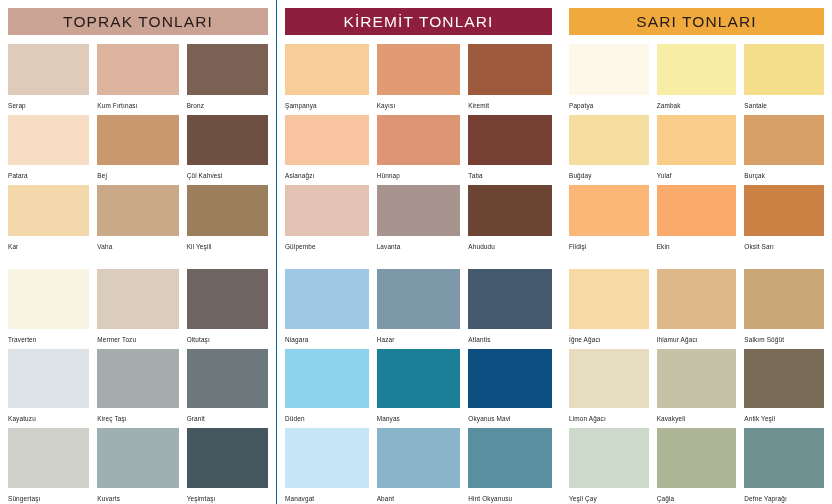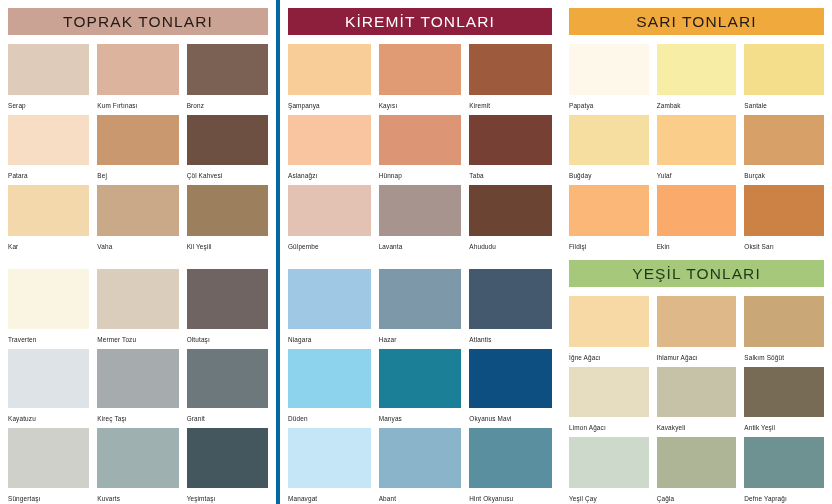--- a/index.html
+++ b/index.html
@@ -70,21 +70,21 @@
     line-height: 16px;
     font-size: 6.4px;
     color: #1b1b1b;
     white-space: nowrap;
     overflow: hidden;
     padding-top: 3px;
     letter-spacing: 0.15px;
   }
 
   
-  .panel-col-2 { border-left: 4px solid #0369a1; }
+  .panel-col-2 { border-left: 1px solid #0369a1; }
   .panel-col-3 { border-left: 1px solid #ffffff; }
 </style>
 </head>
 <body>
 
 <div id="palette-board">
     <div class="palette-panel panel-col-1">
       <div class="panel-header" style="background: rgb(203, 163, 148); color: rgb(36, 26, 22);">TOPRAK TONLARI</div>
       <div class="swatch-grid">
         <div class="swatch-cell">
@@ -281,21 +281,20 @@
           <div class="swatch-chip" style="background: rgb(138, 180, 202);"></div>
           <div class="swatch-label">Abant</div>
         </div>
         <div class="swatch-cell">
           <div class="swatch-chip" style="background: rgb(90, 143, 159);"></div>
           <div class="swatch-label">Hint Okyanusu</div>
         </div>
       </div>
     </div>
     <div class="palette-panel panel-col-3">
-      <div class="panel-header" style="background: rgb(166, 200, 123); color: rgb(27, 59, 23);">YEŞİL TONLARI</div>
       <div class="swatch-grid">
         <div class="swatch-cell">
           <div class="swatch-chip" style="background: rgb(246, 217, 164);"></div>
           <div class="swatch-label">İğne Ağacı</div>
         </div>
         <div class="swatch-cell">
           <div class="swatch-chip" style="background: rgb(223, 184, 138);"></div>
           <div class="swatch-label">Ihlamur Ağacı</div>
         </div>
         <div class="swatch-cell">

